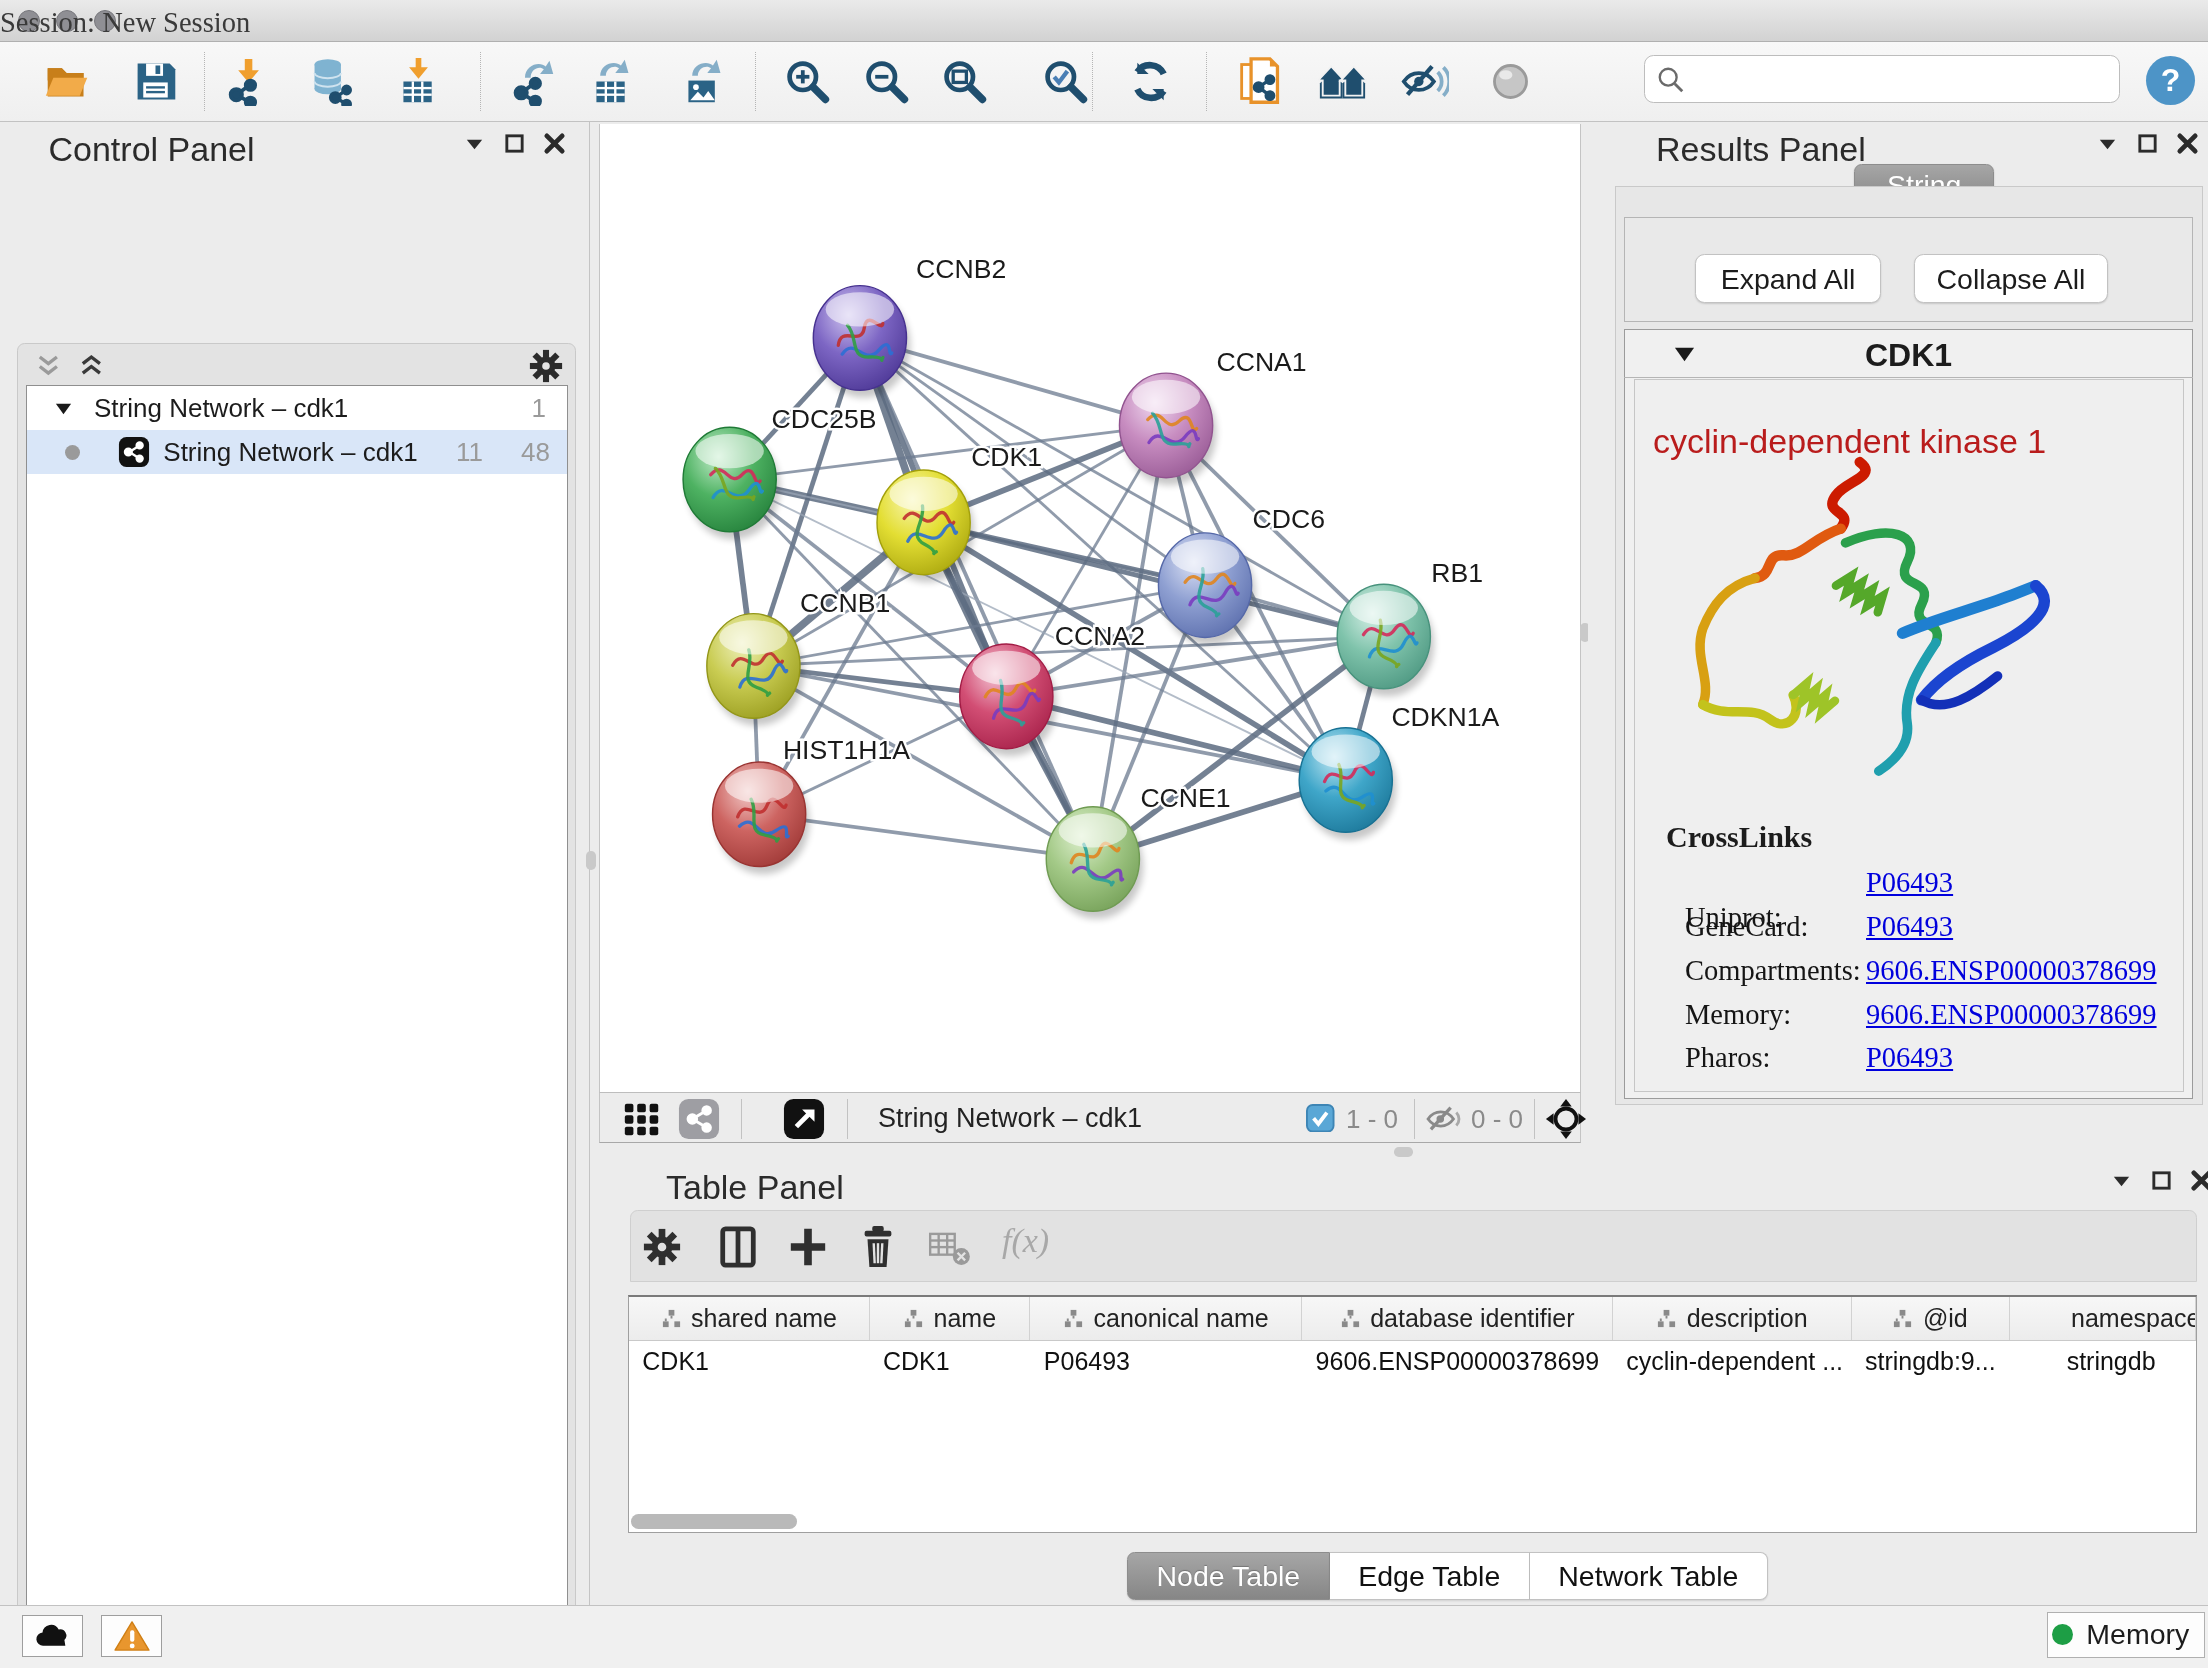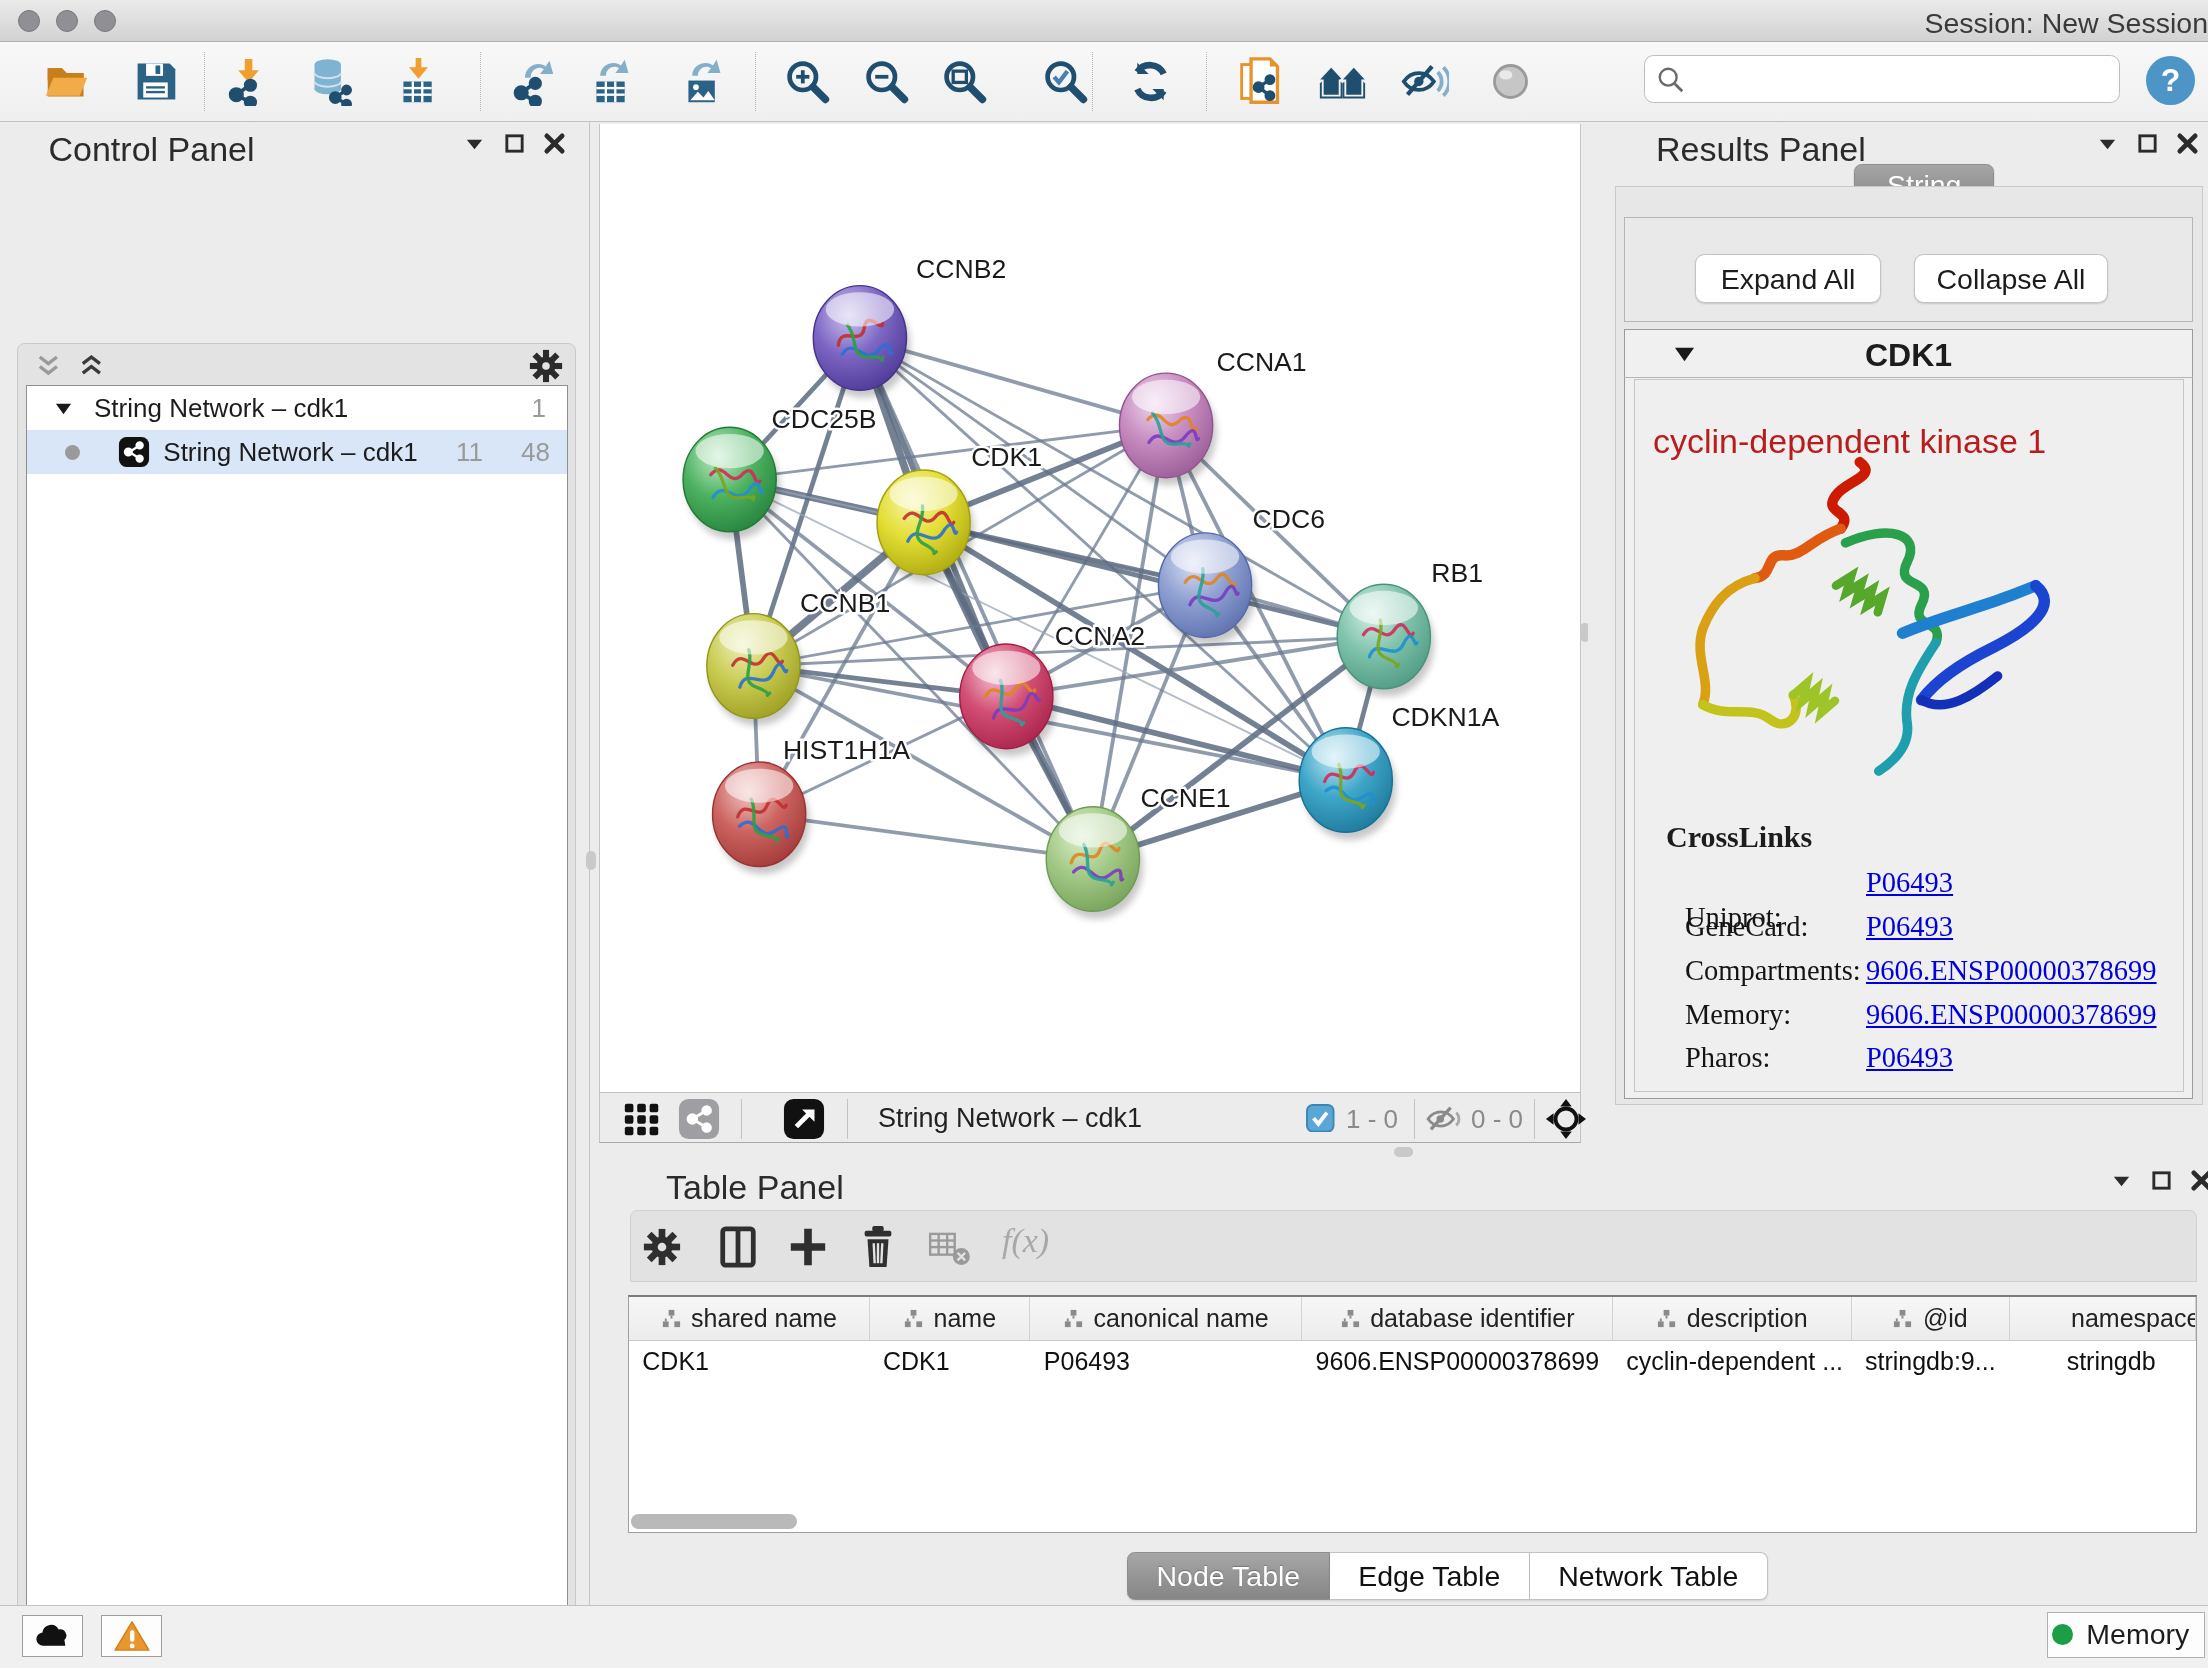--- a/index.html
+++ b/index.html
@@ -9,21 +9,21 @@
     font-family:"Liberation Sans", sans-serif; color:#1c1c1c;
     overflow:hidden; font-size:26px;
   }
   .abs { position:absolute; }
 
   
   .titlebar { left:0; top:0; width:2208px; height:42px;
     background:linear-gradient(#eaeaea,#d2d2d2); border-bottom:1px solid #b0b0b0; }
   .traffic { width:22px; height:22px; border-radius:50%;
     background:#8f8f94; border:1px solid #77777c; top:9.5px; }
-  .win-title { width:100%; text-align:right; top:6.7px; font-size:28.5px; color:#3a3a3a; }
+  .win-title { width:100%; text-align:left; top:6.7px; font-size:28.5px; color:#3a3a3a;font-family:Liberation Serif, serif; }
 
   
   .toolbar { left:0; top:42px; width:2208px; height:80px;
     background:linear-gradient(#f8f8f8,#efefef); border-bottom:1px solid #c2c2c2; }
   .tb-sep { top:9.5px; height:59px; border-left:1.9px dotted #b5b5b5; }
   .tb-icon { top:15px; width:49px; height:49px; }
   .searchbox { left:1644px; top:13.3px; width:476px; height:48px; background:#fff;
     border:1.9px solid #bdbdbd; border-radius:9.5px; }
   .searchbox svg { position:absolute; left:11.4px; top:8.6px; }
   .help-btn { left:2146px; top:14.3px; width:49px; height:49px; border-radius:50%;

